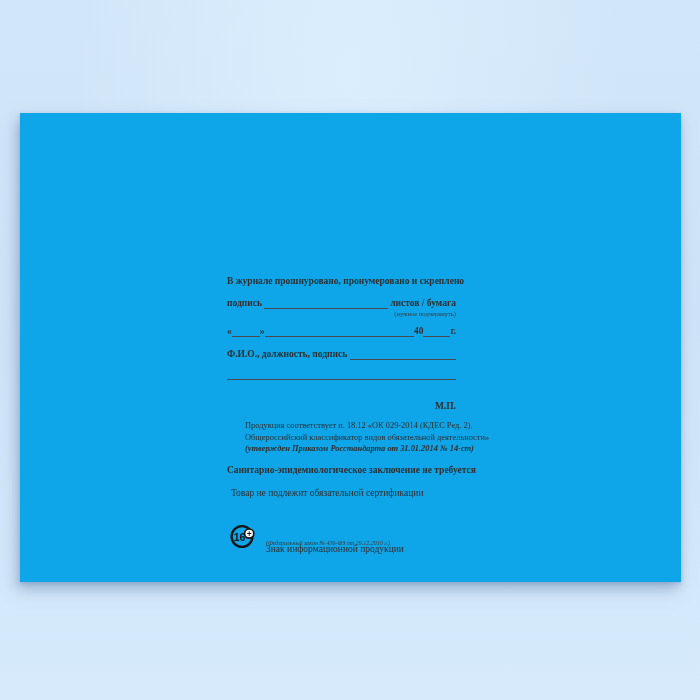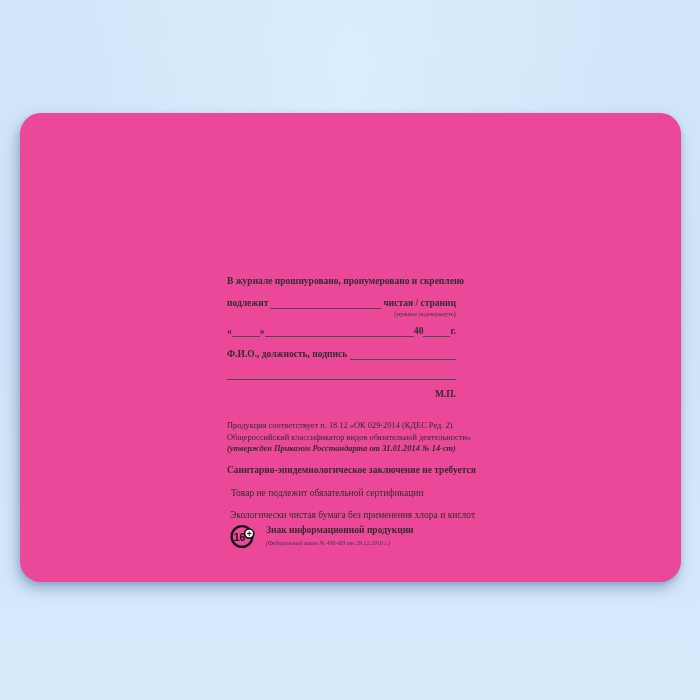--- a/index.html
+++ b/index.html
@@ -6,57 +6,56 @@
   body{
     width:700px;height:700px;overflow:hidden;position:relative;
     background:
       radial-gradient(ellipse at 50% 10%, #dbeefd 0%, rgba(219,238,253,0) 55%),
       linear-gradient(180deg, #d2e6f9 0%, #cfe3f8 45%, #d6eafc 100%);
     font-family:"Liberation Serif","DejaVu Serif",serif;
     color:#2e2e2e;
   }
   .paper{
     position:absolute;left:20px;top:113px;width:661px;height:469px;
-    background:#ec4899;
+    background:#0ea5e9;
     box-shadow:-3px 7px 14px rgba(105,135,175,0.55), 0 2px 4px rgba(105,135,175,0.35);
-    border-radius:21px;
   }
   .content{
     position:absolute;left:207px;top:0;width:229px;height:100%;
     font-size:9.5px;line-height:12px;
   }
   .row{position:absolute;left:0;width:229px;display:flex;align-items:flex-end;white-space:nowrap;}
   .blank{height:11px;border-bottom:1px solid #4a4a4a;}
   .grow{flex:1 1 auto;}
   .b{font-weight:bold;}
   .note-small{position:absolute;font-size:6.5px;line-height:7px;color:#3a3a3a;text-align:right;right:0;}
   .fullline{position:absolute;left:0;width:229px;border-bottom:1px solid #4a4a4a;}
-  .stamp{position:absolute;right:0;text-align:right;}
+  .stamp{position:absolute;right:0;text-align:right;margin-top:12px;}
   .para{position:absolute;left:0;width:245px;font-size:8.4px;line-height:11.5px;}
   .para .it{font-style:italic;font-weight:bold;}
   .statement{position:absolute;white-space:nowrap;}
   .agegroup{position:absolute;left:0;width:229px;}
   .badge{position:absolute;left:3px;top:0;width:25px;height:25px;}
-  .agelabel{position:absolute;left:39px;top:0;font-weight:bold;white-space:nowrap;}
+  .agelabel{position:absolute;left:39px;top:19px;font-weight:normal;white-space:nowrap;}
   .agenote{position:absolute;left:39px;top:13px;font-size:6px;font-style:italic;color:#3a3a3a;white-space:nowrap;}
 </style>
 </head>
 <body>
 
 <div class="paper">
   <div class="content">
 
     <div class="row b" style="top:162px;">
       <span>В журнале прошнуровано, пронумеровано и скреплено</span>
     </div>
 
     <div class="row b" style="top:184px;">
-      <span>подлежит</span>
+      <span>подпись</span>
       <span class="blank grow" style="margin:0 2px;"></span>
-      <span>чистая / страниц</span>
+      <span>листов / бумага</span>
     </div>
     <div class="note-small" style="top:197px;">(нужное подчеркнуть)</div>
 
     <div class="row b" style="top:212px;">
       <span>«</span>
       <span class="blank" style="width:28px;"></span>
       <span>»</span>
       <span class="blank grow"></span>
       <span>40</span>
       <span class="blank" style="width:27px;"></span>
@@ -65,29 +64,28 @@
 
     <div class="row b" style="top:235px;justify-content:center;">
       <span>Ф.И.О., должность, подпись</span>
       <span class="blank grow" style="margin-left:3px;"></span>
     </div>
 
     <div class="fullline" style="top:266px;"></div>
 
     <div class="stamp b" style="top:275px;">М.П.</div>
 
-    <div class="para" style="top:307px;">
+    <div class="para" style="top:307px;margin-left:18px;">
       <div>Продукция соответствует п. 18.12 «ОК 029-2014 (КДЕС Ред. 2).</div>
       <div>Общероссийский классификатор видов обязательной деятельности»</div>
       <div class="it">(утвержден Приказом Росстандарта от 31.01.2014 № 14-ст)</div>
     </div>
 
     <div class="statement" style="left:4px;top:374px;">Товар не подлежит обязательной сертификации</div>
     <div class="statement b" style="left:0;top:351px;">Санитарно-эпидемиологическое заключение не требуется</div>
-    <div class="statement" style="left:3px;top:396px;">Экологически чистая бумага без применения хлора и кислот</div>
 
     <div class="agegroup" style="top:411px;height:30px;">
       <svg class="badge" viewBox="0 0 25 25">
         <circle cx="12" cy="12.5" r="10.4" fill="none" stroke="#151515" stroke-width="2.3"></circle>
         <text x="9.5" y="16.6" text-anchor="middle" font-family="Liberation Sans, sans-serif" font-size="10.5" font-weight="bold" fill="#151515">16</text>
         <circle cx="19.2" cy="9.6" r="4.6" fill="#ffffff" stroke="#151515" stroke-width="1.7"></circle>
         <text x="19.2" y="12.6" text-anchor="middle" font-family="Liberation Sans, sans-serif" font-size="8.5" font-weight="bold" fill="#151515">+</text>
       </svg>
       <div class="agelabel">Знак информационной продукции</div>
       <div class="agenote">(Федеральный закон № 436-ФЗ от 29.12.2010 г.)</div>

